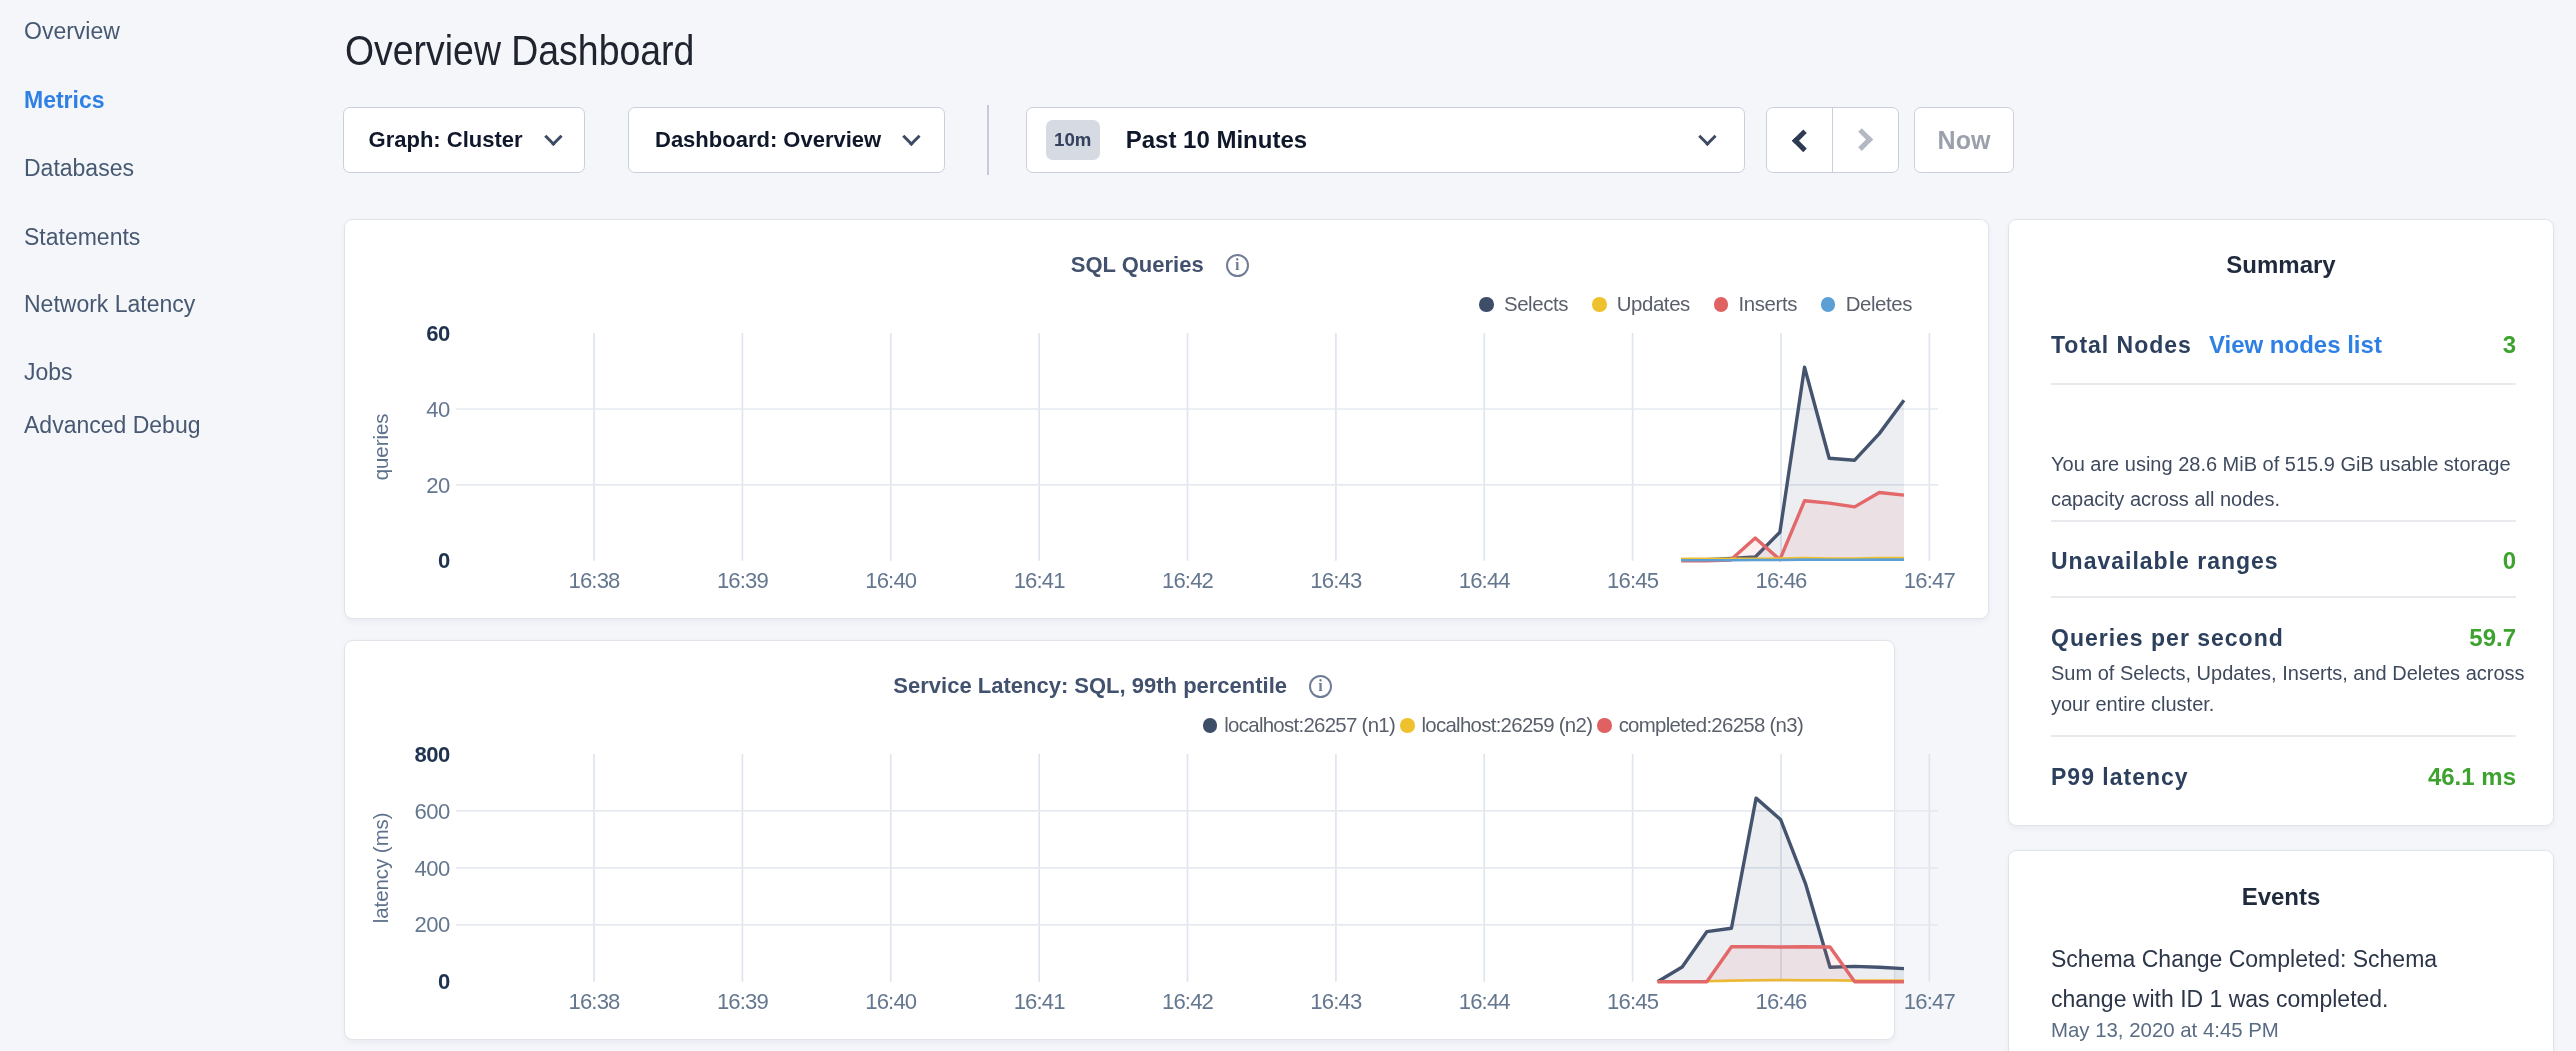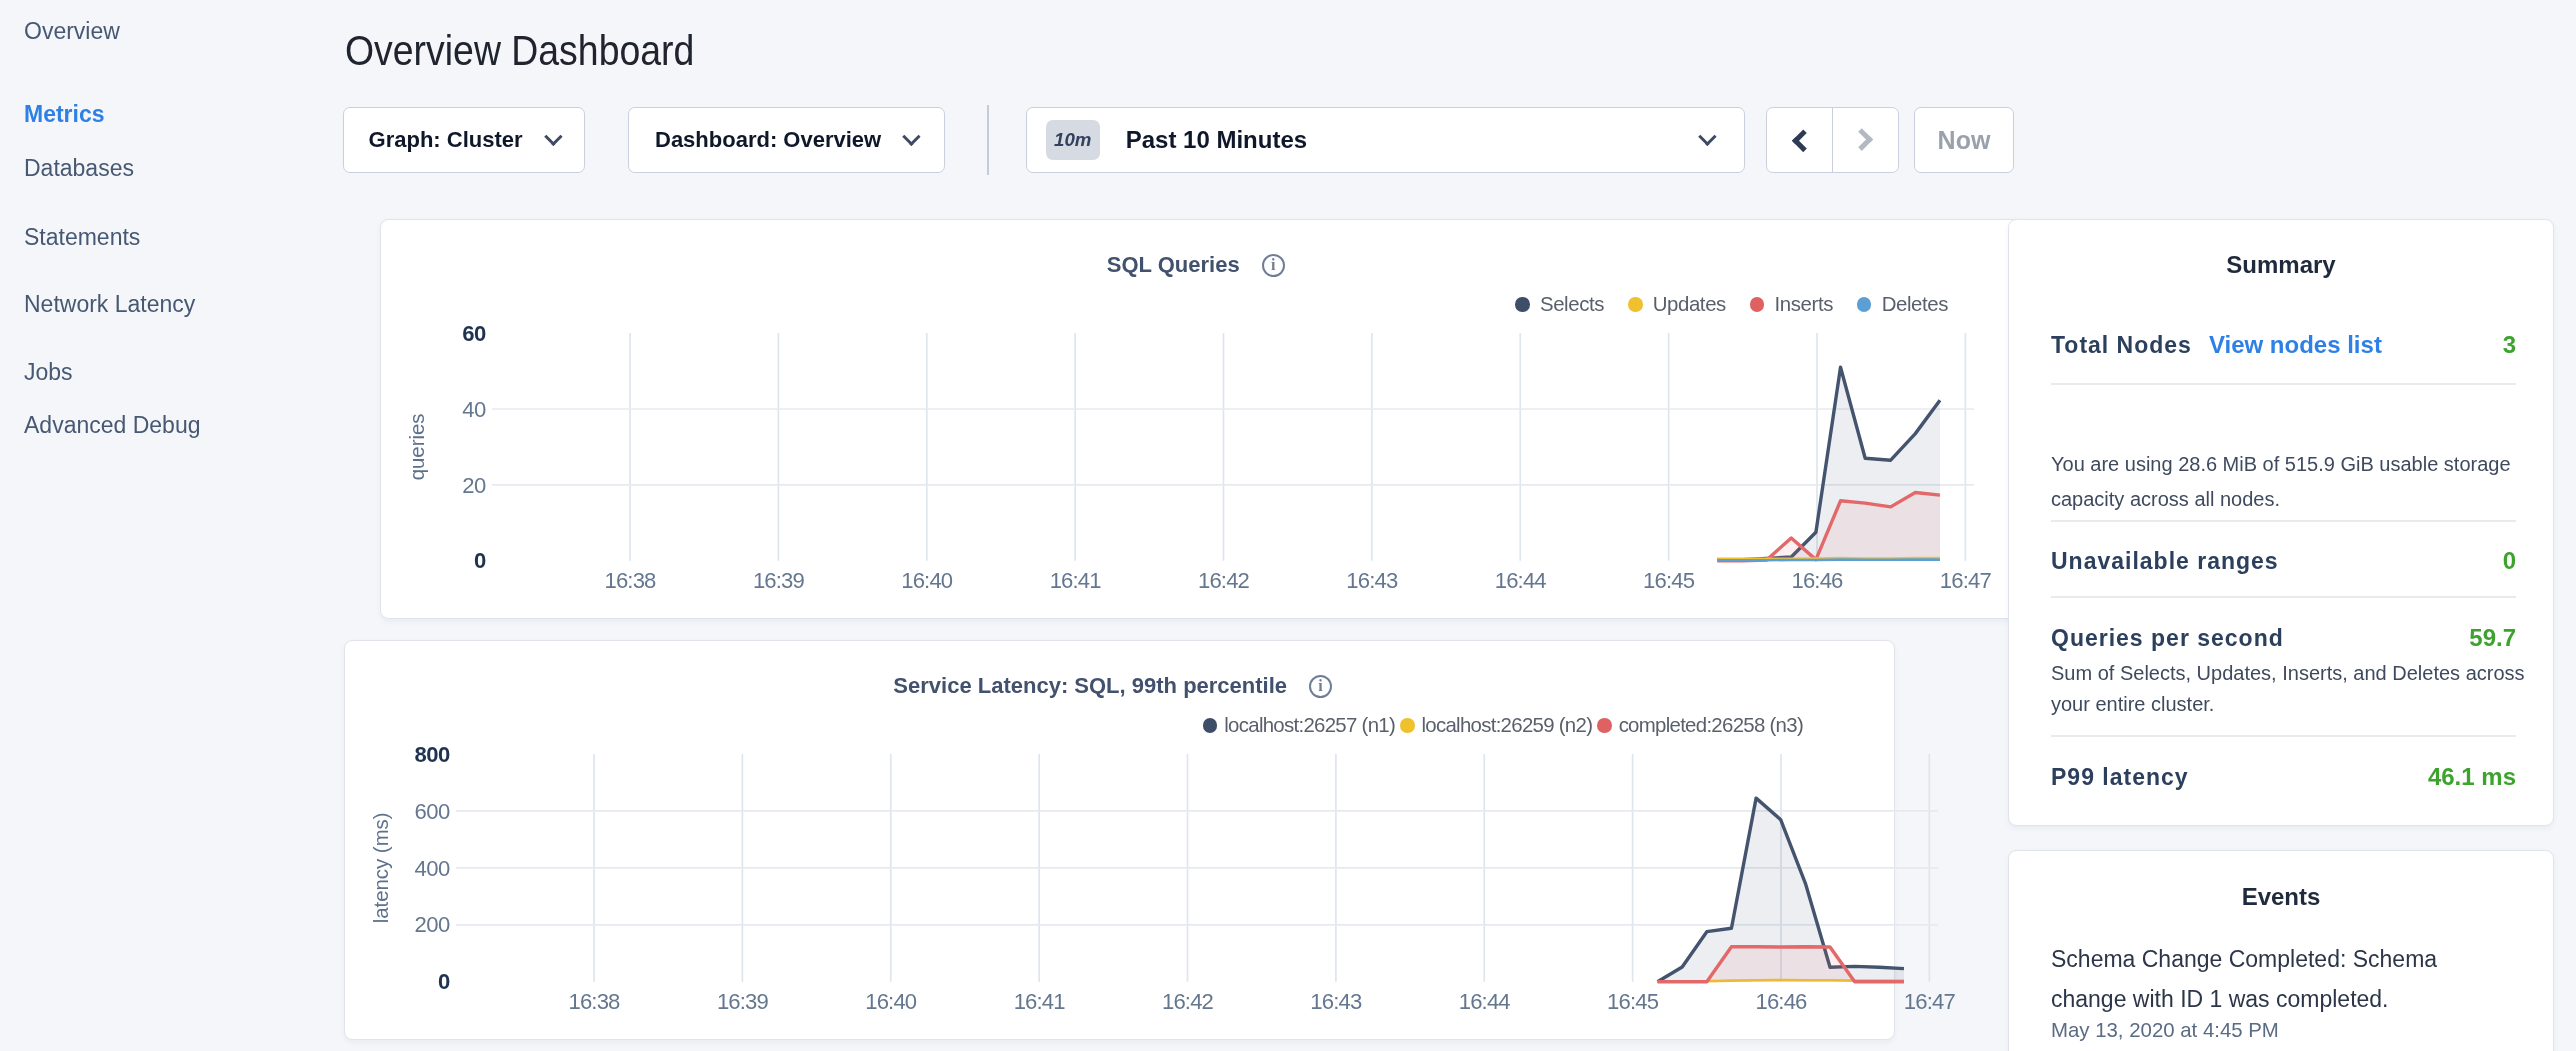--- a/index.html
+++ b/index.html
@@ -26,53 +26,53 @@
 .srow .v { font-weight:bold; font-size:24px; color:#3da32e; }
 .sdesc { position:absolute; left:42px; font-size:20px; color:#3f4a5e; line-height:25.5px; }
 .sdiv { position:absolute; left:42px; right:37px; height:1.7px; background:#e8eaee; }
 .link { color:#2f80e5; font-weight:bold; font-size:24px; letter-spacing:0; }
 .ptit2 { position:absolute; width:100%; text-align:center; font-size:24px; font-weight:bold; color:#1f2a3d; }
 </style>
 </head>
 <body>
 
 <div class="nav" style="top:18px;">Overview</div>
-<div class="nav active" style="top:87px;margin-top:14px;">Metrics</div>
+<div class="nav active" style="top:87px;">Metrics</div>
 <div class="nav" style="top:155px;">Databases</div>
 <div class="nav" style="top:224px;">Statements</div>
 <div class="nav" style="top:291px;">Network Latency</div>
 <div class="nav" style="top:359px;">Jobs</div>
 <div class="nav" style="top:412px;">Advanced Debug</div>
 
 <div class="h1">Overview Dashboard</div>
 
 <div class="ctl" style="left:343px; width:242px; justify-content:center;">
     <span class="lbl">Graph: Cluster</span>
     <span class="chev" style="margin-left:24px;"></span>
   </div>
 <div class="ctl" style="left:628px; width:317px; justify-content:center;">
     <span class="lbl">Dashboard: Overview</span>
     <span class="chev" style="margin-left:24px;"></span>
   </div>
 <div class="vdiv"></div>
 <div class="ctl" style="left:1026px; width:719px; padding:0 18.7px;">
-  <span style="background:#d6dae3; border-radius:6.8px; width:54px; height:40px; line-height:40px; text-align:center; font-weight:bold; font-size:18.7px; color:#33415e;font-style:italic;">10m</span>
+  <span style="background:#d6dae3; border-radius:6.8px; width:54px; height:40px; line-height:40px; text-align:center; font-weight:bold; font-size:18.7px; color:#33415e;">10m</span>
   <span class="lbl" style="margin-left:26px; font-size:24px;">Past 10 Minutes</span>
   <span class="chev" style="margin-left:auto; margin-right:12px;"></span>
 </div>
 <div class="ctl" style="left:1766px; width:133px;">
   <div style="flex:1; text-align:center;"><span class="chev" style="width:16px;height:16px;transform:rotate(135deg) translate(-1.7px,-4.3px); border-color:#2e3b52; border-width:5.1px;"></span></div>
   <div style="width:1.7px; height:100%; background:#c9cfdc;"></div>
   <div style="flex:1; text-align:center;"><span class="chev" style="width:16px;height:16px;transform:rotate(-45deg) translate(-3.4px,-2.6px); border-color:#b3b8c3; border-width:5.1px;"></span></div>
 </div>
 <div class="ctl" style="left:1914px; width:100px; justify-content:center;">
     <span style="font-weight:bold; font-size:25px; color:#9ba1ac;">Now</span>
   </div>
 
-<div class="panel" id="p1" style="left:344px; top:219px; width:1645px; height:400px;margin-left:36px;">
+<div class="panel" id="p1" style="left:344px; top:219px; width:1645px; height:400px;">
   <div class="ptitle" style="top:32px;">SQL Queries<span class="iicon">i</span></div>
   <div class="legend" style="top:73px; right:76px;">
     <span class="dot" style="background:#3e4d68; margin-right:10.2px;"></span>
       <span style="letter-spacing:-0.4px;">Selects</span>
     <span class="dot" style="background:#f0c12f; margin-left:24px; margin-right:10.2px;"></span>
       <span style="letter-spacing:-0.4px;">Updates</span>
     <span class="dot" style="background:#e06161; margin-left:24px; margin-right:10.2px;"></span>
       <span style="letter-spacing:-0.4px;">Inserts</span>
     <span class="dot" style="background:#5b9fd4; margin-left:24px; margin-right:10.2px;"></span>
       <span style="letter-spacing:-0.4px;">Deletes</span>

